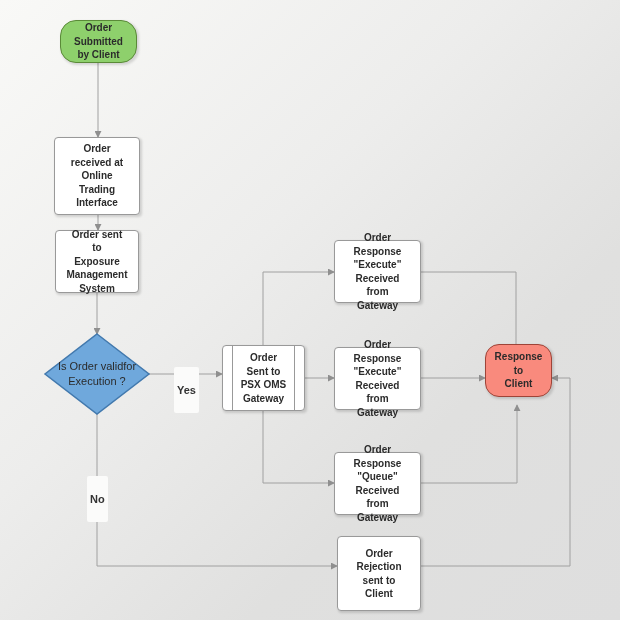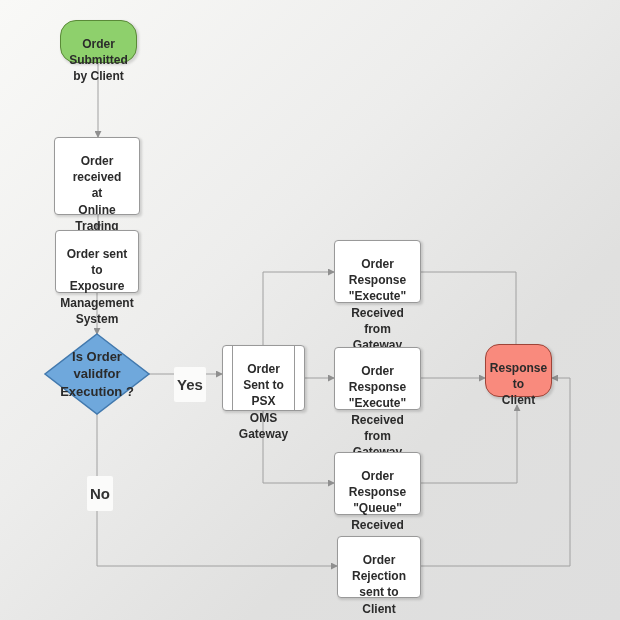--- a/index.html
+++ b/index.html
@@ -24,30 +24,30 @@
   }
   .diamond {
     fill: #6fa8dc;
     stroke: #4279ae;
     stroke-width: 1.5;
   }
   .node {
     position: absolute;
     box-sizing: border-box;
     display: flex;
-    align-items: flex-start;
+    align-items: center;
     justify-content: center;
     text-align: center;
     background: #ffffff;
     border: 1px solid #999999;
     border-radius: 4px;
     box-shadow: 1.5px 1.5px 2.5px rgba(0,0,0,0.14);
     padding: 15px;
     color: #2b2b2b;
-    font-size: 12px;
+    font-size: 10px;
     font-weight: 700;
     line-height: 1.35;
   }
   .node-label { white-space: pre-line; }
   .node--start {
     background: #8ed06c;
     border-color: #5a8a38;
     border-radius: 16px;
   }
   .node--terminal {
@@ -65,32 +65,32 @@
   .node--predef::after  { right: 9px; }
   .decision-label {
     position: absolute;
     left: 50px; top: 352px;
     width: 94px; height: 44px;
     display: flex;
     align-items: center;
     justify-content: center;
     text-align: center;
     color: #2b2b2b;
-    font-size: 13px;
-    font-weight: 700;
+    font-size: 11px;
+    font-weight: 400;
     line-height: 1.35;
     white-space: pre-line;
   }
   .edge-chip {
     position: absolute;
     background: #fbfbfa;
     color: #333333;
-    font-size: 15px;
+    font-size: 11px;
     font-weight: 700;
-    padding: 9px 3px;
+    padding: 17px 3px;
     border-radius: 2px;
   }
 </style>
 </head>
 <body>
 
 <div class="canvas">
 
   <svg class="connectors" viewBox="0 0 620 620">
     <defs>
@@ -159,21 +159,21 @@
 "Queue"
 Received from
 Gateway</span>
   </div>
 
   <div class="node node--terminal" style="left:485px;top:344px;width:67px;height:53px;">
     <span class="node-label">Response to
 Client</span>
   </div>
 
-  <div class="node" style="left:337px;top:536px;width:84px;height:62px;">
+  <div class="node" style="left:337px;top:536px;width:84px;height:75px;">
     <span class="node-label">Order Rejection
 sent to Client</span>
   </div>
 
   <span class="edge-chip" style="left:174px;top:367px;">Yes</span>
   <span class="edge-chip" style="left:87px;top:476px;">No</span>
 
 </div>
 
 </body></html>

